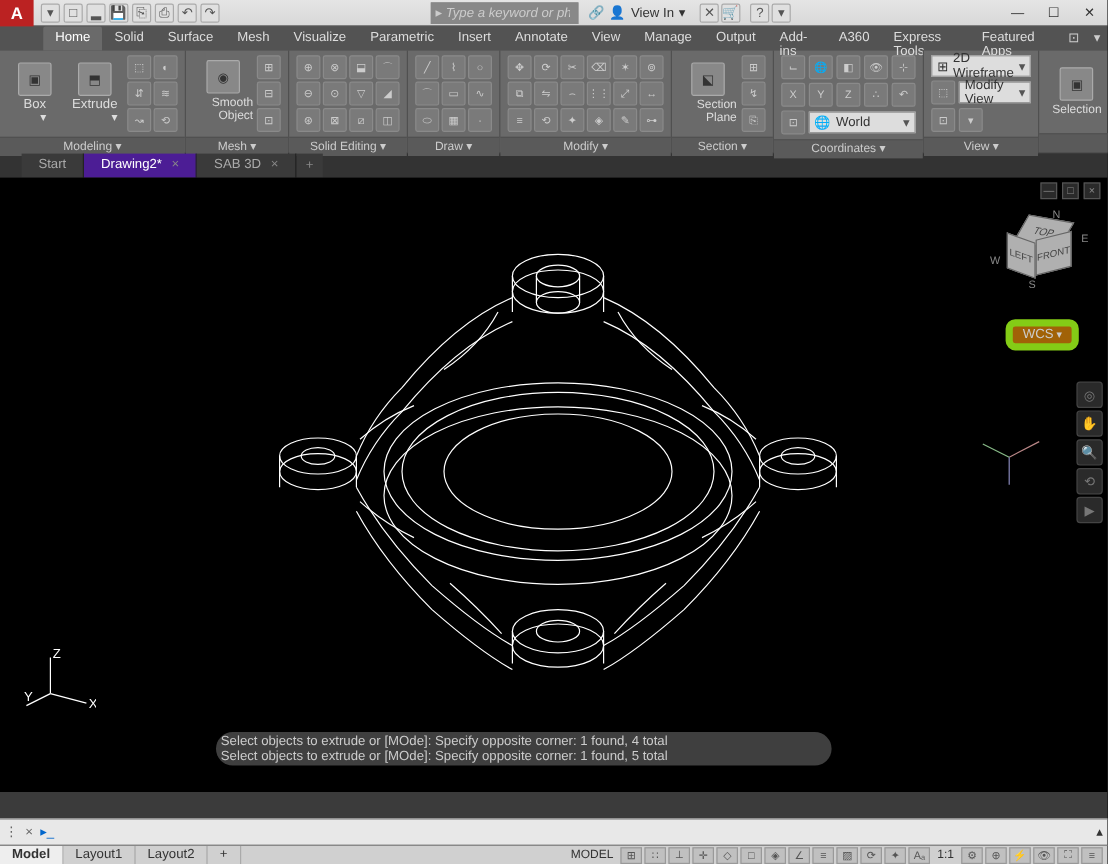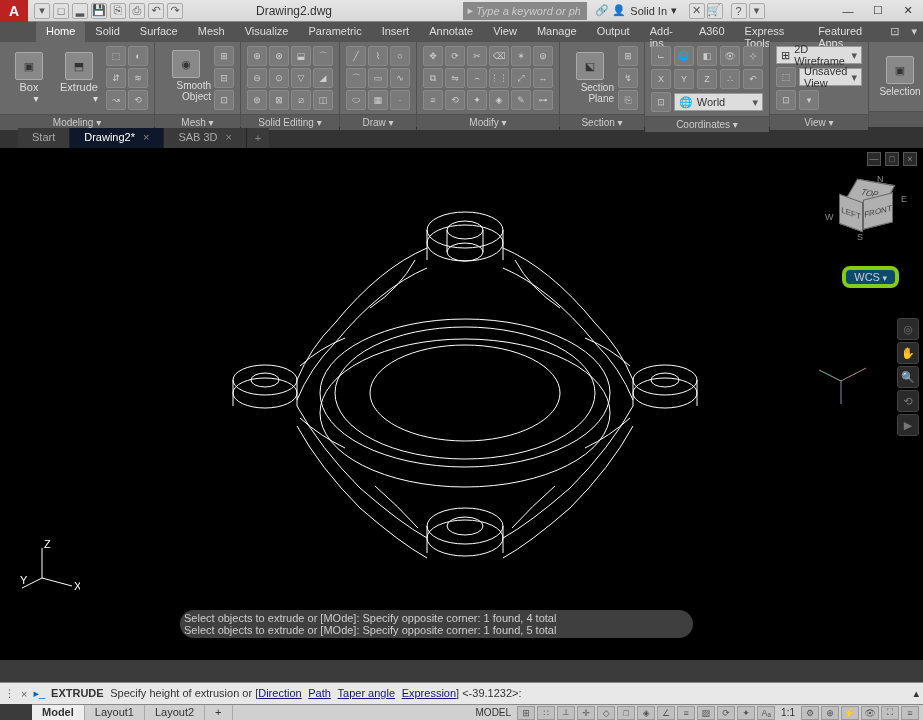--- a/index.html
+++ b/index.html
@@ -39,38 +39,38 @@
 .smbtn { width:20px; height:20px; background:#7a7a7a; border:1px solid #8a8a8a; border-radius:2px; cursor:pointer; display:flex; align-items:center; justify-content:center; color:#ccc; font-size:9px; }
 .col{display:flex;flex-direction:column;gap:2px;}
 .ddl{height:18px;background:#ddd;border:1px solid #999;display:flex;align-items:center;padding:0 4px;gap:4px;color:#333;cursor:pointer;font-size:10px;}
 .ddl .dd{margin-left:auto;color:#555;}
 .panel-wide .panel-body{flex-direction:column;align-items:stretch;gap:3px;justify-content:center;}
 .row{display:flex;gap:3px;align-items:center;}
 
 
 .doctabs { height:20px; background:#333; display:flex; align-items:stretch; padding-left:18px; }
 .doctab { padding:3px 14px; color:#aaa; background:#3a3a3a; border-right:1px solid #222; cursor:pointer; position:relative; }
-.doctab.active{background:#0f172a;color:#fff;}
+.doctab.active{background:#4c1d95;color:#fff;}
 .doctab .x{margin-left:8px;color:#888;}
 .addtab{width:22px;display:flex;align-items:center;justify-content:center;color:#888;cursor:pointer;background:#3a3a3a;}
 
 
 .viewport { position:absolute; top:148px; bottom:60px; left:0; right:0; background:#000; }
 .viewctrls{position:absolute;top:4px;right:6px;display:flex;gap:4px;}
 .vctrl{width:14px;height:14px;background:#2a2a2a;border:1px solid #555;color:#888;display:flex;align-items:center;justify-content:center;cursor:pointer;font-size:9px;}
 
 
 .viewcube{position:absolute;top:28px;right:20px;width:74px;height:74px;}
 .cube-face{position:absolute;background:#b0b0b0;border:1px solid #666;display:flex;align-items:center;justify-content:center;font-size:8px;color:#444;cursor:pointer;}
 .cube-top{width:38px;height:22px;top:6px;left:22px;transform:skew(-30deg,10deg);}
 .cube-left{width:24px;height:30px;top:22px;left:10px;transform:skew(0,20deg);}
 .cube-front{width:30px;height:30px;top:20px;left:34px;transform:skew(0,-14deg);}
 .compass{position:absolute;bottom:0;left:0;right:0;top:0;pointer-events:none;}
 .compass span{position:absolute;color:#888;font-size:9px;}
-.wcs-badge{position:absolute;top:118px;right:24px;background:#0c4a6e;border:4px solid #84cc16;border-radius:8px;padding:1px 8px;color:#ccc;font-size:9px;cursor:pointer;}
+.wcs-badge{position:absolute;top:118px;right:24px;background:#a16207;border:6px solid #84cc16;border-radius:8px;padding:1px 8px;color:#ccc;font-size:9px;cursor:pointer;}
 
 
 .navbar-r{position:absolute;right:2px;top:170px;width:24px;display:flex;flex-direction:column;gap:2px;}
 .navbtn{width:22px;height:22px;background:#2a2a2a;border:1px solid #444;border-radius:3px;color:#777;display:flex;align-items:center;justify-content:center;cursor:pointer;font-size:11px;}
 
 
 .gizmo{position:absolute;right:52px;top:208px;width:60px;height:50px;}
 .gizmo line{stroke-width:1;}
 
 
@@ -83,21 +83,21 @@
 
 .cmdline{position:absolute;left:0;right:0;bottom:16px;height:22px;background:#e8e8e8;display:flex;align-items:center;padding:0 4px;gap:6px;border-top:1px solid #888;}
 .cmdline .chev{color:#666;cursor:pointer;}
 .cmdline .x{color:#666;cursor:pointer;}
 .cmdline .prompt{font-family:Consolas,monospace;font-size:11px;color:#333;}
 .cmdline .prompt b{font-weight:bold;}
 .cmdline .prompt u{text-decoration:underline;color:#118;}
 .cmdline .up{margin-left:auto;color:#333;cursor:pointer;}
 
 
-.statusbar{position:absolute;left:0;right:0;bottom:0;height:16px;background:#d0d0d0;display:flex;align-items:stretch;border-top:1px solid #888;margin-left:32px;}
+.statusbar{position:absolute;left:0;right:0;bottom:0;height:16px;background:#d0d0d0;display:flex;align-items:stretch;border-top:1px solid #888;}
 .st-tab{padding:1px 10px;border-right:1px solid #aaa;color:#333;cursor:pointer;}
 .st-tab.active{background:#eee;font-weight:bold;}
 .st-right{margin-left:auto;display:flex;align-items:center;gap:2px;padding-right:4px;}
 .st-btn{width:18px;height:14px;background:#c0c0c0;border:1px solid #999;display:flex;align-items:center;justify-content:center;color:#555;font-size:9px;cursor:pointer;}
 .st-txt{padding:0 4px;color:#333;font-size:10px;}
 
 
 .wire{position:absolute;left:200px;top:40px;width:530px;height:400px;}
 .wire svg{width:100%;height:100%;}
 .wire path,.wire ellipse,.wire line{stroke:#fff;stroke-width:1;fill:none;}
@@ -110,29 +110,28 @@
   <div class="qat">
     <div class="qat-btn">▾</div>
     <div class="qat-btn">□</div>
     <div class="qat-btn">▂</div>
     <div class="qat-btn">💾</div>
     <div class="qat-btn">⎘</div>
     <div class="qat-btn">⎙</div>
     <div class="qat-btn">↶</div>
     <div class="qat-btn">↷</div>
   </div>
-  <div class="title-text">Drawing2.dwg</div>
   <div class="search-box">
     <span style="color:#ccc;cursor:pointer;">▸</span>
     <input placeholder="Type a keyword or phrase" style="">
   </div>
   <div class="signin-area">
     <span style="cursor:pointer;">🔗</span>
     <span>👤</span>
-    <span style="cursor:pointer;">Solid In</span>
+    <span style="cursor:pointer;">View In</span>
     <span style="cursor:pointer;">▾</span>
   </div>
   <div class="help-btns">
     <div class="qat-btn">✕</div>
     <div class="qat-btn">🛒</div>
     <span style="width:4px;"></span>
     <div class="qat-btn">?</div>
     <div class="qat-btn">▾</div>
   </div>
   <div class="win-btns">
@@ -312,21 +311,21 @@
   <div class="panel panel-wide" style="width:150px;">
     <div class="panel-body">
       <div class="ddl">
         <span>⊞</span>
         <span>2D Wireframe</span>
           <span class="dd">▾</span>
       </div>
       <div class="row">
         <div class="smbtn">⬚</div>
         <div class="ddl" style="flex:1;">
-          <span>Unsaved View</span>
+          <span>Modify View</span>
             <span class="dd">▾</span>
         </div>
       </div>
       <div class="row">
         <div class="smbtn">⊡</div>
         <div class="smbtn">▾</div>
       </div>
     </div>
     <div class="panel-label">View ▾</div>
   </div>
@@ -452,23 +451,20 @@
   <div class="cmd-hist">
     <div>Select objects to extrude or [MOde]: Specify opposite corner: 1 found, 4 total</div>
     <div>Select objects to extrude or [MOde]: Specify opposite corner: 1 found, 5 total</div>
   </div>
 </div>
 
 <div class="cmdline">
   <span class="chev">⋮</span>
   <span class="x">×</span>
   <span style="color:#06c;">▸_</span>
-  <span class="prompt">
-    <b>EXTRUDE</b>&nbsp;<span>Specify height of extrusion or [</span><u>Direction</u>&nbsp;<u>Path</u>&nbsp;<u>Taper angle</u>&nbsp;<u>Expression</u><span>] &lt;-39.1232&gt;:</span>
-  </span>
   <span class="up">▴</span>
 </div>
 
 <div class="statusbar">
   <div class="st-tab active">Model</div>
   <div class="st-tab">Layout1</div>
   <div class="st-tab">Layout2</div>
   <div class="st-tab">+</div>
   <div class="st-right">
     <div class="st-txt">MODEL</div>

